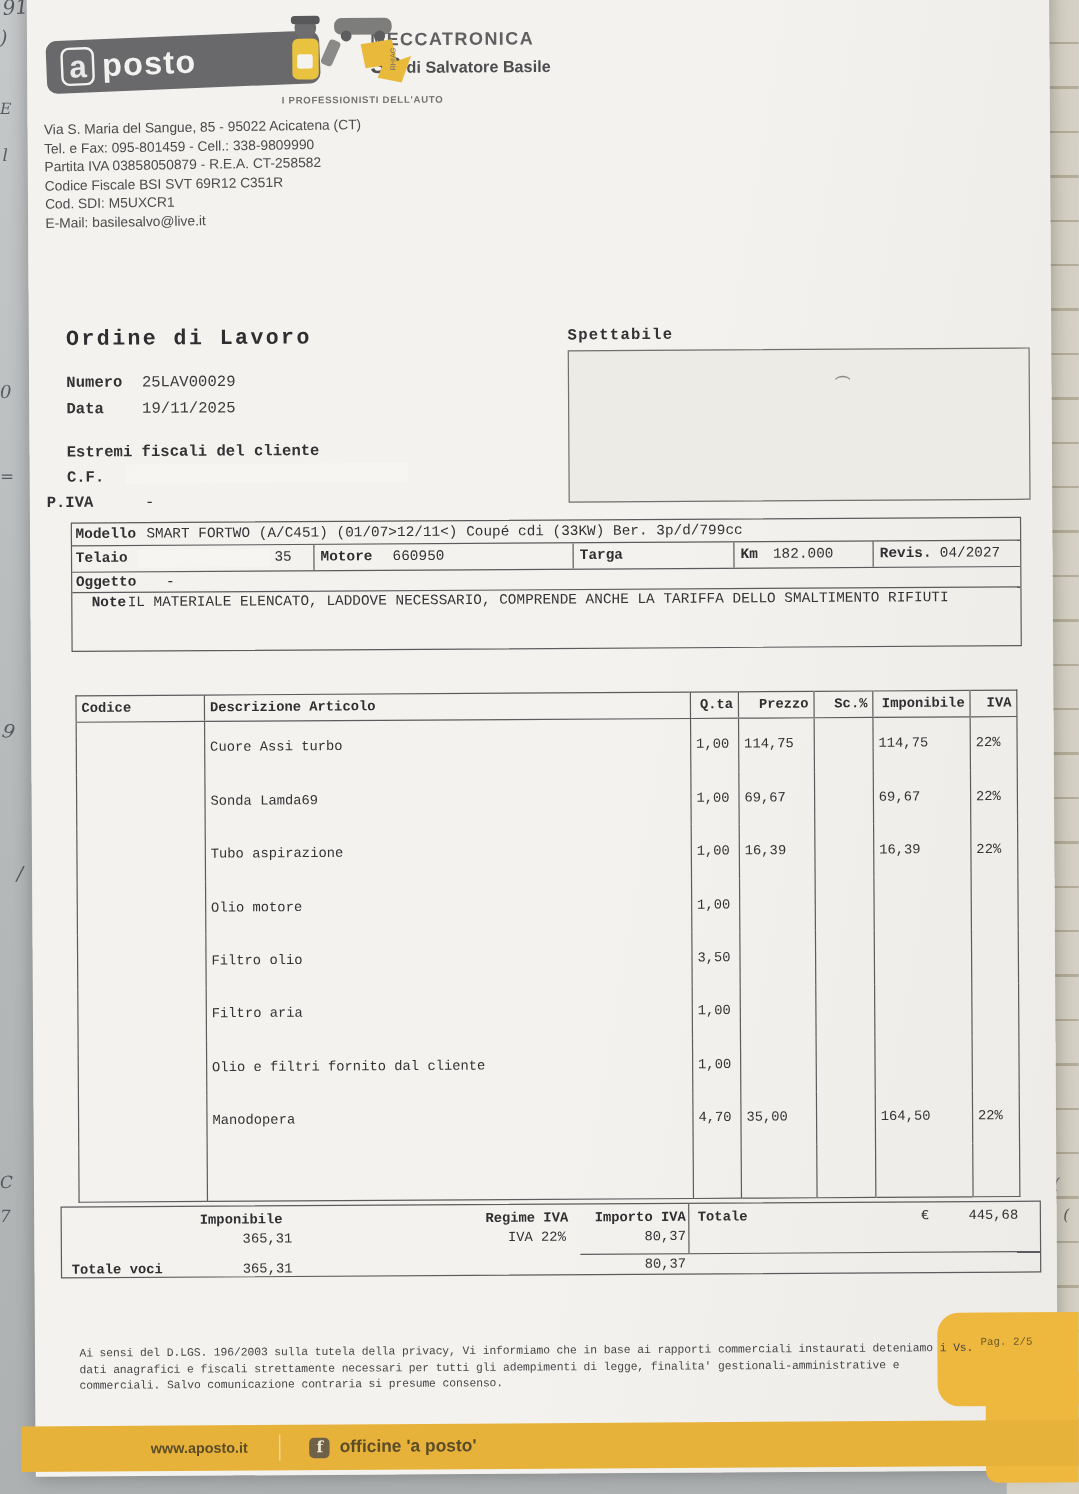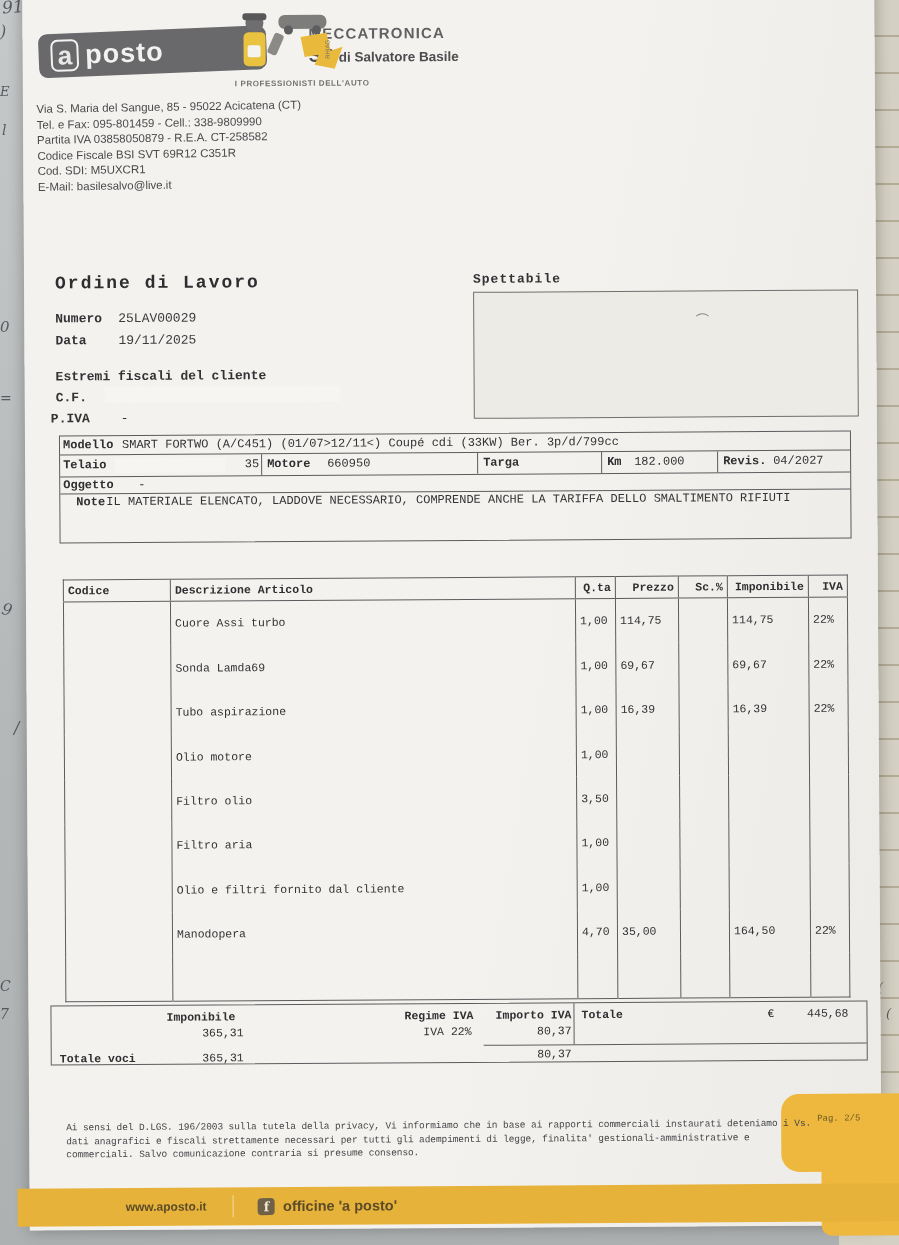--- a/index.html
+++ b/index.html
@@ -168,39 +168,39 @@
     </div>
 
     <div class="kv b" style="left:31px; top:321px;">Numero</div>
     <div class="kv" style="left:94px; top:321px; color:#3c3c3e;">25LAV00029</div>
     <div class="kv b" style="left:31px; top:343px;">Data</div>
     <div class="kv" style="left:94px; top:343px; color:#3c3c3e;">19/11/2025</div>
 
     <div class="kv b" style="left:31px; top:379px;">Estremi fiscali del cliente</div>
     <div class="kv b" style="left:31px; top:400px;">C.F.</div>
     <div class="redact" style="left:80px; top:397px; width:235px; height:16px;"></div>
-    <div class="kv b" style="left:26px; top:421px;text-align:right;">P.IVA</div>
+    <div class="kv b" style="left:14px; top:421px;text-align:right;">P.IVA</div>
     <div class="kv" style="left:96px; top:421px;">-</div>
 
     <div class="veh">
       <div class="veh-row" style="height:19px; line-height:18px;">
         <span class="veh-label" style="position:absolute; left:3px;">Modello</span>
         <span style="position:absolute; left:62px;">SMART FORTWO (A/C451) (01/07&gt;12/11&lt;) Coupé cdi (33KW) Ber. 3p/d/799cc</span>
       </div>
       <div class="veh-row veh-r2" style="height:22px; line-height:21px;">
         <div class="veh-c" style="width:202px;">
           <span class="veh-label" style="position:absolute; left:3px;">Telaio</span>
           <span class="redact" style="left:55px; top:3px; width:110px; height:15px;"></span>
-          <span style="position:absolute; right:2px;">35</span>
+          <span style="position:absolute; right:18px;">35</span>
         </div>
         <div class="veh-c" style="width:216px;">
           <span class="veh-label" style="position:absolute; left:5px;">Motore</span>
           <span style="position:absolute; left:65px;">660950</span>
         </div>
-        <div class="veh-c" style="width:124px;">
+        <div class="veh-c" style="width:134px;">
           <span class="veh-label" style="position:absolute; left:5px;">Targa</span>
         </div>
         <div class="veh-c" style="width:116px;">
           <span class="veh-label" style="position:absolute; left:5px;">Km</span>
           <span style="position:absolute; left:32px;">182.000</span>
         </div>
         <div class="veh-c" style="flex:1; border-right:none;">
           <span class="veh-label" style="position:absolute; left:5px;">Revis.</span>
           <span style="position:absolute; left:55px;">04/2027</span>
         </div>

